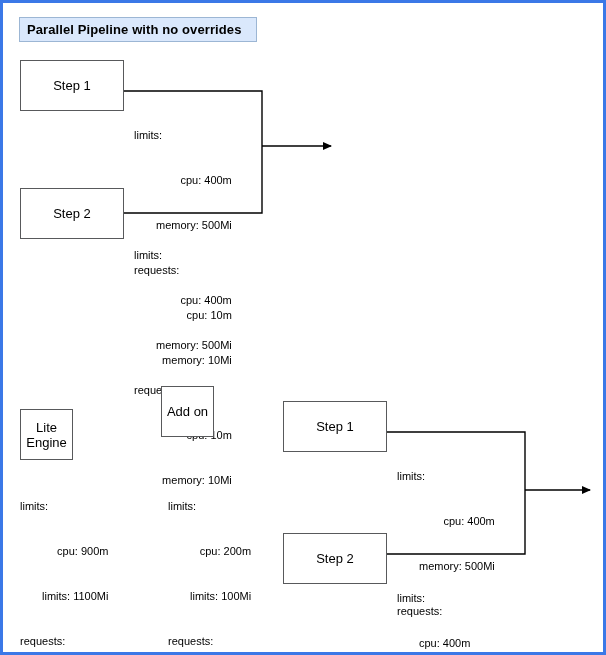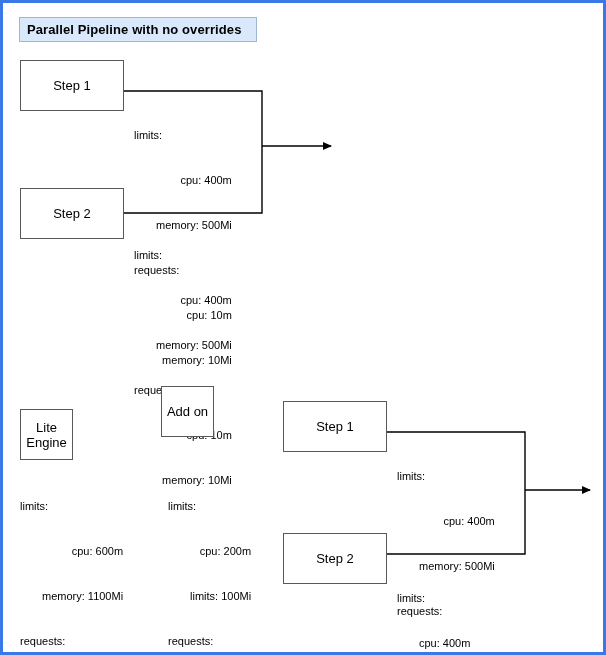--- a/index.html
+++ b/index.html
@@ -120,22 +120,22 @@
   </div>
 
 
   <div class="node-box" style="left:17px; top:398px; width:53px; height:51px; flex-direction:column;margin-top:8px;">
     <span>Lite</span>
     <span>Engine</span>
   </div>
 
   <div class="res-block" style="left:17px; top:466px;">
     <span class="key">limits:</span>
-    <span class="indent">cpu: 600m</span>
-    <span class="indent">memory: 1100Mi</span>
+    <span class="indent">cpu: 900m</span>
+    <span class="indent">limits: 1100Mi</span>
     <span class="key">requests:</span>
     
     
   </div>
 
   <div class="node-box" style="left:158px; top:383px; width:53px; height:51px; flex-direction:column;">
     <span>Add on</span>
   </div>
 
   <div class="res-block" style="left:165px; top:466px;">

